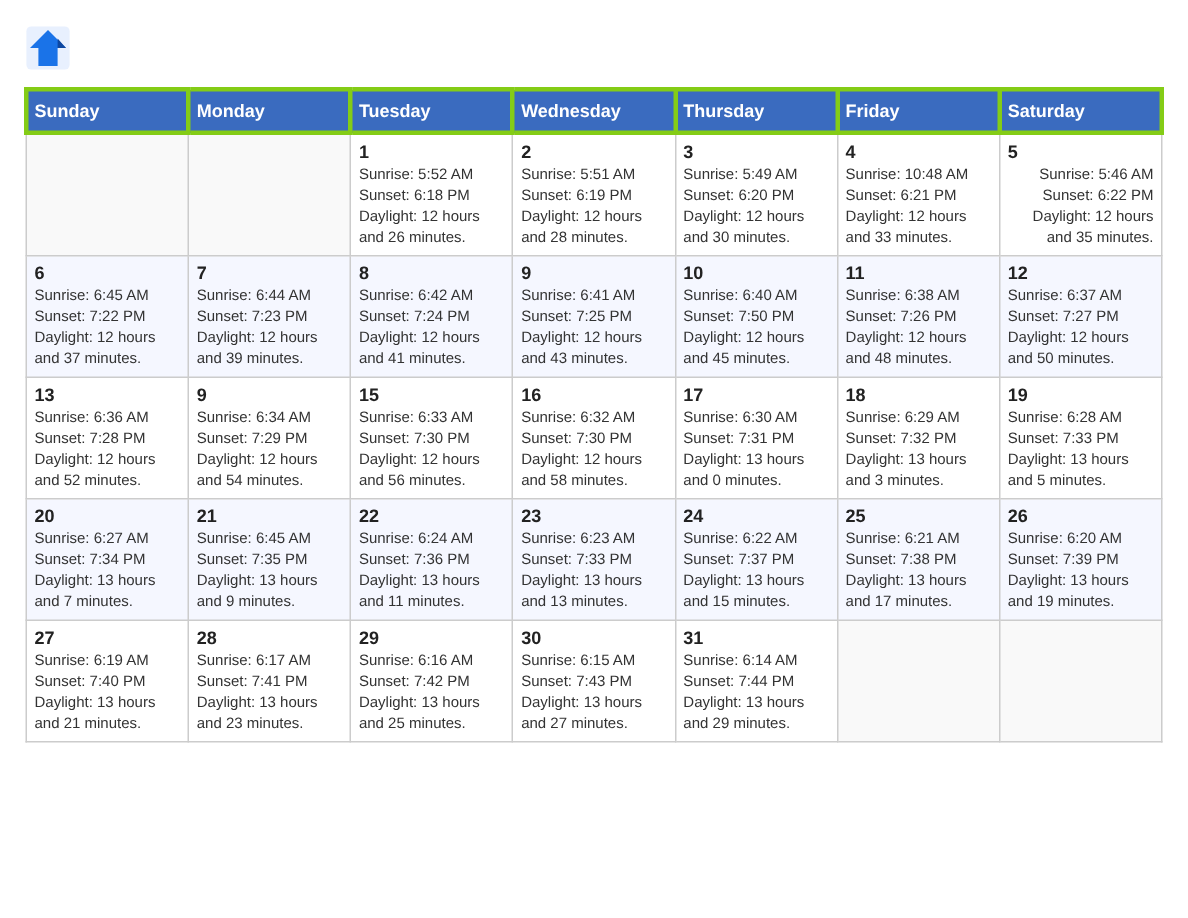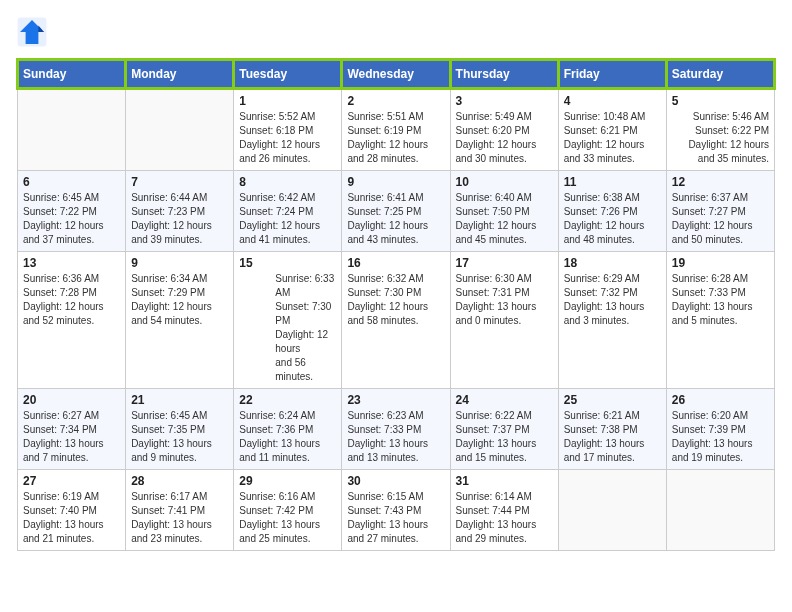--- a/index.html
+++ b/index.html
@@ -221,21 +221,21 @@
         </td>
         <td>
           <span class="day-num">9</span>
           <div class="cell-info" style="white-space: pre-line;">Sunrise: 6:34 AM
 Sunset: 7:29 PM
 Daylight: 12 hours
 and 54 minutes.</div>
         </td>
         <td>
           <span class="day-num">15</span>
-          <div class="cell-info" style="white-space: pre-line; margin-left: 36px;">Sunrise: 6:33 AM
+          <div class="cell-info" style="white-space: pre-line;">Sunrise: 6:33 AM
 Sunset: 7:30 PM
 Daylight: 12 hours
 and 56 minutes.</div>
         </td>
         <td>
           <span class="day-num">16</span>
           <div class="cell-info" style="white-space: pre-line;">Sunrise: 6:32 AM
 Sunset: 7:30 PM
 Daylight: 12 hours
 and 58 minutes.</div>

